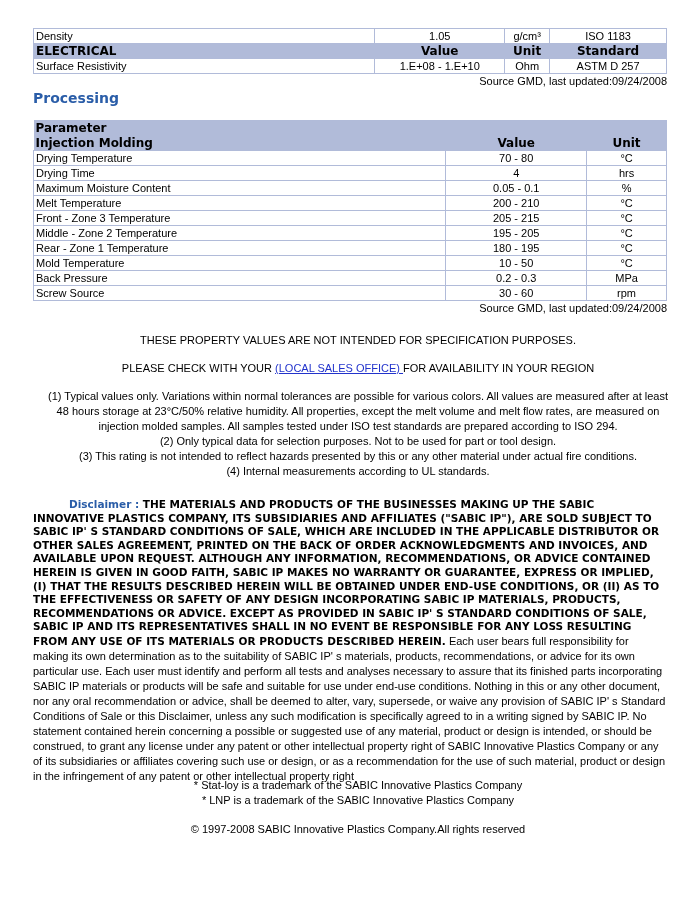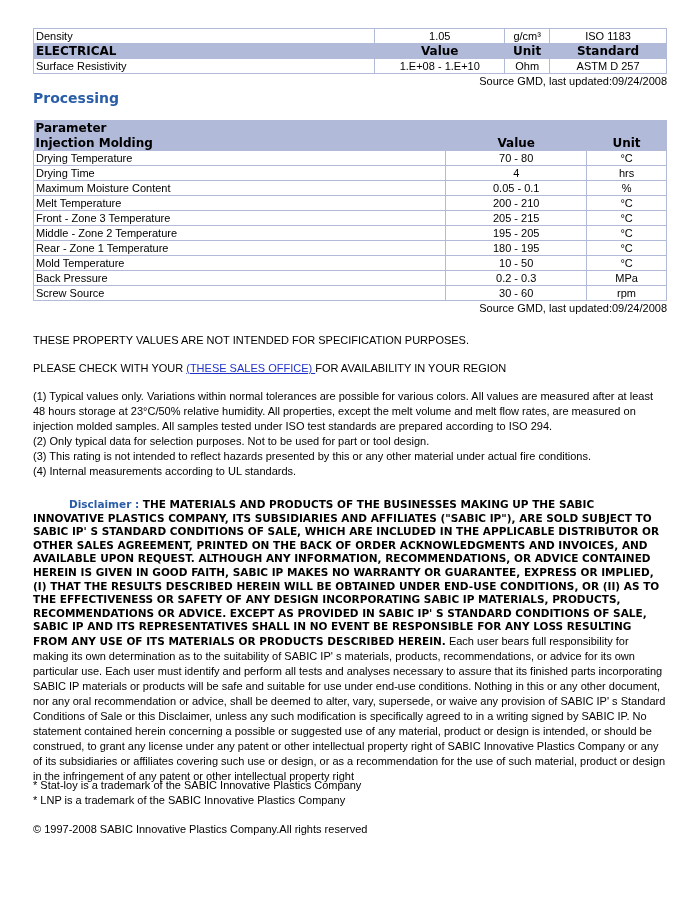--- a/index.html
+++ b/index.html
@@ -9,21 +9,21 @@
   table { border-collapse: collapse; width: 634px; font-size: 11px; }
   td { padding: 0 2px; height: 14px; line-height: 14px; border: 1px solid #b1bbd9; margin-top: 47px; }
   .hdr td { background: #b1bbd9; font-weight: bold; font-family: "DejaVu Sans", sans-serif; font-size: 12px; }
   .c { text-align: center; }
   .t1 { position: absolute; top: 28px; left: 0; }
   .src { text-align: right; font-size: 11px; line-height: 14px; }
   .proc-title { position: absolute; top: 90px; left: 0; color: #2a5da8; font-weight: bold;
                 font-family: "DejaVu Sans", sans-serif; font-size: 14px; }
   .t2 { position: absolute; top: 120px; left: 0; }
   .t2 .hdr td { border-left: none; border-right: none; }
-  .note { position: absolute; left: 0; width: 634px; line-height: 15px; }
+  .note { position: absolute; left: 8px; width: 634px; line-height: 15px; text-align: center; }
   a.link { color: #2233cc; text-decoration: underline; }
   .disc { position: absolute; left: 0; top: 498px; width: 634px; line-height: 13.6px; }
   .disc .lbl { color: #2a5da8; font-weight: bold; font-family: "DejaVu Sans", sans-serif; font-size: 10.5px; margin-left: 36px; }
   .disc .caps { font-weight: bold; font-family: "DejaVu Sans", sans-serif; font-size: 10.5px; }
   .disc .body { font-size: 11px; line-height: 15px; }
 </style>
 </head>
 <body>
 
 <div class="wrap">
@@ -130,21 +130,21 @@
             <td class="c">30 - 60</td>
             <td class="c">rpm</td>
           </tr>
         </tbody>
     </table>
     <div class="src">Source GMD, last updated:09/24/2008</div>
   </div>
 
   <div class="note" style="top:333px;">THESE PROPERTY VALUES ARE NOT INTENDED FOR SPECIFICATION PURPOSES.</div>
   <div class="note" style="top:361px;">
-    <span>PLEASE CHECK WITH YOUR </span><a class="link" href="#">(THESE SALES OFFICE) </a><span>FOR AVAILABILITY IN YOUR REGION</span>
+    <span>PLEASE CHECK WITH YOUR </span><a class="link" href="#">(LOCAL SALES OFFICE) </a><span>FOR AVAILABILITY IN YOUR REGION</span>
   </div>
 
   <div class="note" style="top:389px;">
     <div>(1) Typical values only. Variations within normal tolerances are possible for various colors. All values are measured after at least 48 hours storage at 23°C/50% relative humidity. All properties, except the melt volume and melt flow rates, are measured on injection molded samples. All samples tested under ISO test standards are prepared according to ISO 294.</div>
     <div>(2) Only typical data for selection purposes. Not to be used for part or tool design.</div>
     <div>(3) This rating is not intended to reflect hazards presented by this or any other material under actual fire conditions.</div>
     <div>(4) Internal measurements according to UL standards.</div>
   </div>
 
   <div class="disc">

